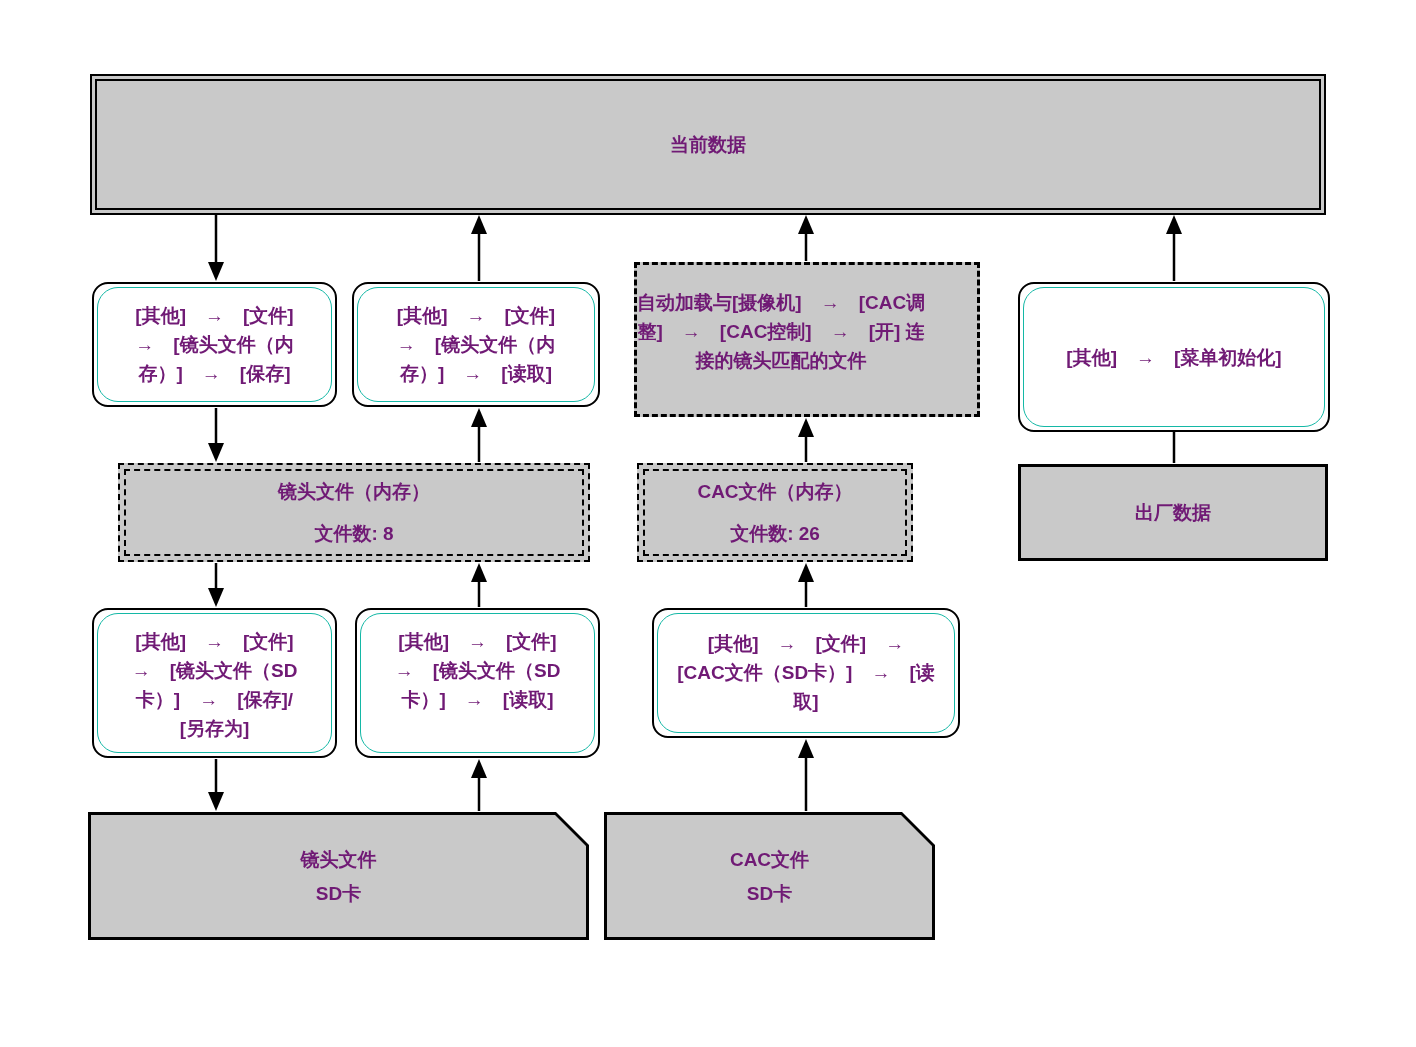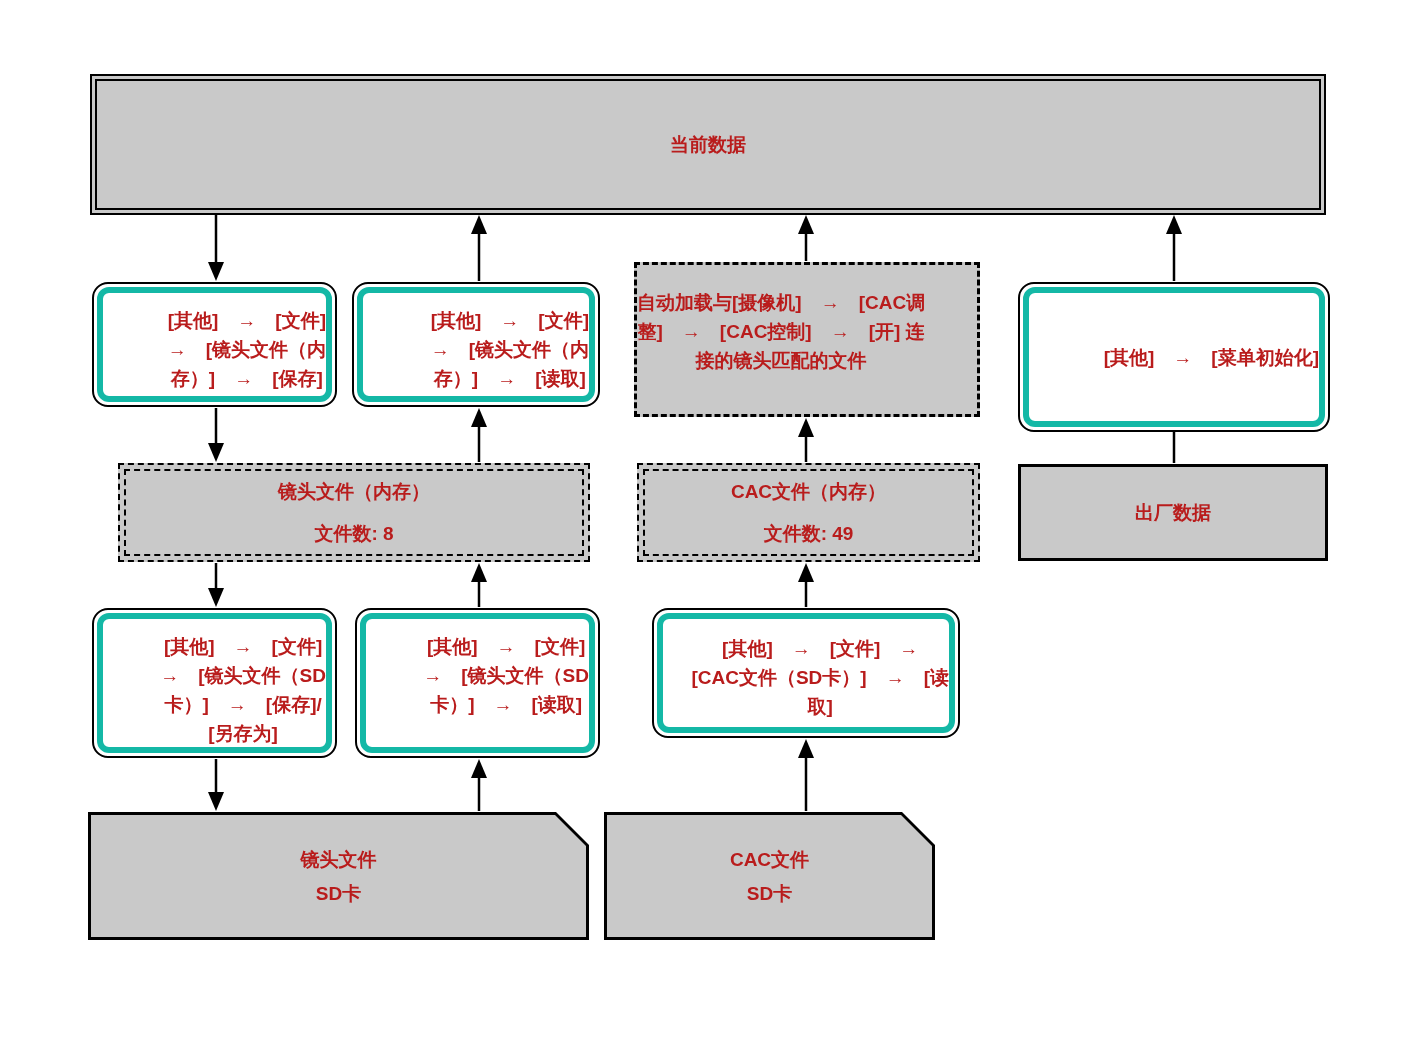--- a/index.html
+++ b/index.html
@@ -2,35 +2,35 @@
 <html><head>
 <meta charset="utf-8">
 <style>
   html,body{margin:0;padding:0;background:#ffffff;}
   .canvas{
     position:relative;
     width:1416px;height:1047px;
     background:#ffffff;
     font-family:"Liberation Sans","DejaVu Sans",sans-serif;
     font-weight:700;
-    color:#b91c1c;
+    color:#701a75;
     overflow:hidden;
   }
   .arrows{position:absolute;left:0;top:0;width:1416px;height:1047px;pointer-events:none;}
   .label{white-space:pre-line;text-align:center;font-size:19px;line-height:29px;}
 
   
   .box-double-rect{position:absolute;border:2px solid #000;background:#c9c9c9;padding:3px;box-sizing:border-box;}
   .box-double-rect .inner{border:2px solid #000;background:#c9c9c9;width:100%;height:100%;box-sizing:border-box;
     display:flex;align-items:center;justify-content:center;}
 
   
   .box-round{position:absolute;border:2px solid #000;border-radius:16px;background:#fff;padding:3px;box-sizing:border-box;}
-  .box-round .inner{border:6px solid #14b8a6;border-radius:12px;width:100%;height:100%;box-sizing:border-box;
-    display:flex;justify-content:flex-end;padding-top:13px;}
+  .box-round .inner{border:1px solid #14b8a6;border-radius:21px;width:100%;height:100%;box-sizing:border-box;
+    display:flex;justify-content:center;padding-top:13px;}
   .box-round.v-center .inner{align-items:center;padding-top:0;}
 
   
   .box-dashed-double{position:absolute;border:2px dashed #000;background:#c9c9c9;padding:4px;box-sizing:border-box;}
   .box-dashed-double .inner{border:2px dashed #000;width:100%;height:100%;box-sizing:border-box;
     display:flex;flex-direction:column;align-items:center;justify-content:center;gap:13px;}
 
   
   .box-dashed{position:absolute;border:3px dashed #000;background:#c9c9c9;box-sizing:border-box;
     display:flex;justify-content:flex-start;padding-top:23px;}
@@ -144,24 +144,24 @@
     </div>
   </div>
 
   <div class="box-dashed-double" style="left:118px;top:463px;width:472px;height:99px">
     <div class="inner">
       <span class="label">镜头文件（内存）</span>
       <span class="label">文件数: 8</span>
     </div>
   </div>
 
-  <div class="box-dashed-double" style="left:637px;top:463px;width:343px;height:99px">
+  <div class="box-dashed-double" style="left:637px;top:463px;width:276px;height:99px">
     <div class="inner">
       <span class="label">CAC文件（内存）</span>
-      <span class="label">文件数: 49</span>
+      <span class="label">文件数: 26</span>
     </div>
   </div>
 
   <div class="box-solid" style="left:1018px;top:464px;width:310px;height:97px">
     <span class="label">出厂数据</span>
   </div>
 
   <div class="box-round" style="left:92px;top:608px;width:245px;height:150px">
     <div class="inner">
       <span class="label">[其他]　→　[文件]

